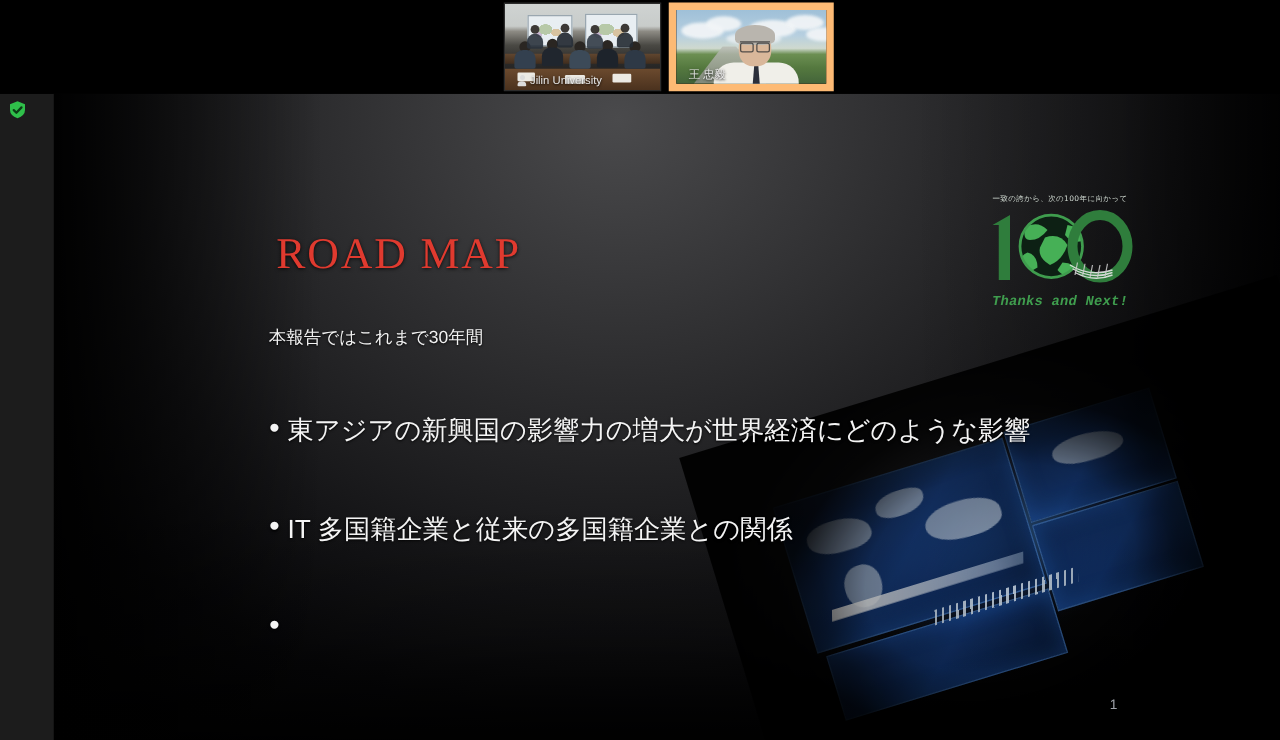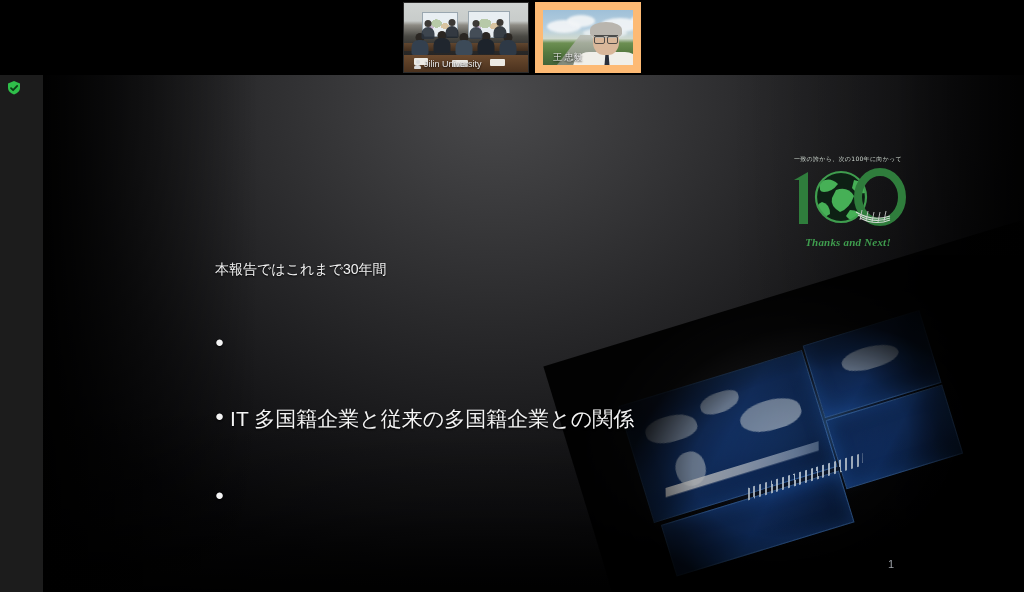--- a/index.html
+++ b/index.html
@@ -28,21 +28,21 @@
   
   #video-strip{
     position:absolute;left:0;top:0;width:1024px;height:75px;background:#000;
   }
 
   .thumb{
     position:absolute;top:2px;height:71px;overflow:hidden;
     box-sizing:border-box;
   }
   #thumb-participants{left:403px;width:126px;border:1px solid #2c2c2c;}
-  #thumb-speaker{left:535px;width:106px;border:8px solid #fdba74;}
+  #thumb-speaker{left:535px;width:132px;border:6px solid #fdba74;}
 
   .thumb-name{
     position:absolute;left:0;bottom:0;
     padding:1px 5px 2px 10px;
     color:#e9e9e9;font-size:9px;line-height:11px;
     display:flex;align-items:center;gap:3px;
     text-shadow:0 1px 2px rgba(0,0,0,.95);
     white-space:nowrap;
   }
   .thumb-name .person-ico{width:7px;height:9px;display:inline-block;position:relative;}
@@ -191,21 +191,21 @@
     position:absolute;left:735px;top:80px;width:140px;height:96px;
   }
   #anniv-tagline{
     position:absolute;left:0;top:0;width:140px;text-align:center;
     font-size:6px;letter-spacing:.3px;color:#cfd8d0;white-space:nowrap;
     font-family:"DejaVu Sans",sans-serif;
   }
   #anniv-100{position:absolute;left:6px;top:11px;width:128px;height:62px;}
   #anniv-sub{
     position:absolute;left:0;bottom:3px;width:140px;text-align:center;
-    font-family:Liberation Serif, serif;
+    font-family:Liberation Mono, monospace;
     font-style:italic;font-weight:bold;font-size:11px;color:#3f9d4e;
     letter-spacing:.2px;white-space:nowrap;
   }
 
   
   #slide-body{position:absolute;left:172px;top:185px;width:700px;}
   .lead{
     color:#f2f2f2;font-size:14px;line-height:1.35;
     text-shadow:0 1px 2px rgba(0,0,0,.9);
     margin:0 0 52px 0;
@@ -240,20 +240,21 @@
       <div class="art-land" id="art-l1"></div>
       <div class="art-land" id="art-l2"></div>
       <div class="art-land" id="art-l3"></div>
       <div class="art-land" id="art-l4"></div>
       <div class="art-land" id="art-l5"></div>
       <div id="art-bar"></div>
       <div class="art-ticks"></div>
       <div id="art-mask"></div>
     </div>
 
+    <div id="slide-title">ROAD MAP</div>
 
     <div id="anniv-logo">
       <div id="anniv-tagline">一致の誇から、次の100年に向かって</div>
       <svg id="anniv-100" viewBox="0 0 128 62">
         <defs>
           <clipPath id="globeclip">
               <circle cx="57" cy="31" r="25"></circle>
             </clipPath>
         </defs>
 
@@ -281,20 +282,21 @@
         </g>
       </svg>
       <div id="anniv-sub">Thanks and Next!</div>
     </div>
 
     <div id="slide-body">
       <p class="lead">本報告ではこれまで30年間</p>
 
       <div class="bullet">
         <span class="dot">●</span>
+        <span>東アジアの新興国の影響力の増大が世界経済にどのような影響</span>
       </div>
 
       <div class="bullet">
         <span class="dot">●</span>
         <span>IT 多国籍企業と従来の多国籍企業との関係</span>
       </div>
 
       <div class="bullet">
         <span class="dot">●</span>
       </div>

